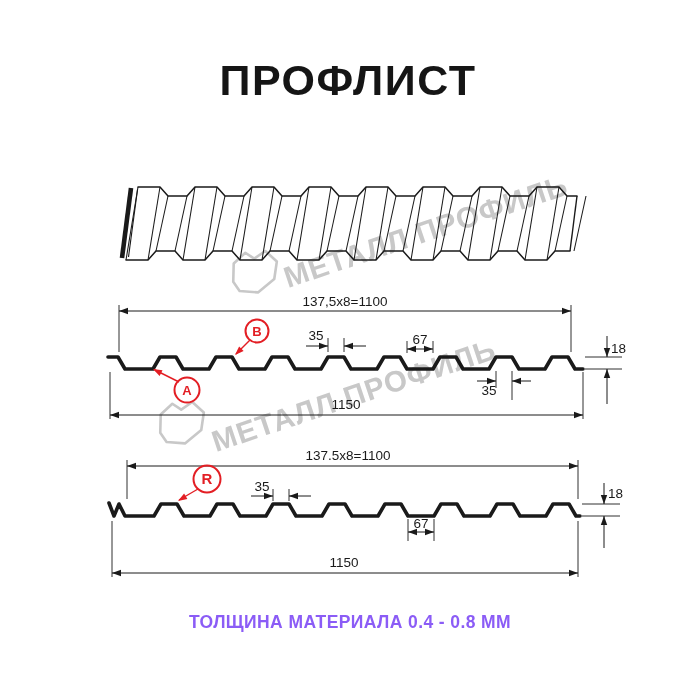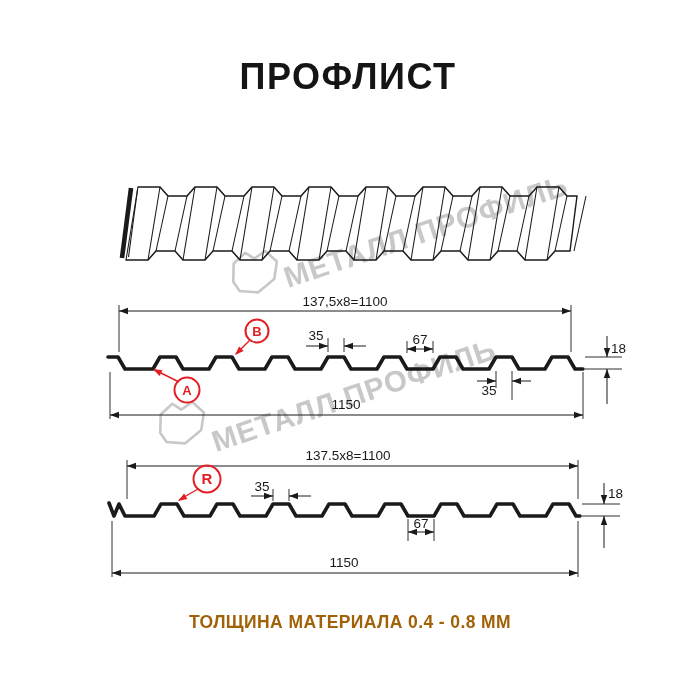--- a/index.html
+++ b/index.html
@@ -1,23 +1,23 @@
 <!DOCTYPE html>
 <html><head>
 <meta charset="utf-8">
 <style>
   html,body{margin:0;padding:0;background:#fff;}
   #canvas{position:relative;width:700px;height:700px;background:#ffffff;overflow:hidden;
           font-family:"Liberation Sans",sans-serif;}
   .title{position:absolute;top:56px;left:0;width:696px;text-align:center;
-         font-size:36px;font-weight:800;letter-spacing:1.5px;color:#151515;}
+         font-size:43px;font-weight:800;letter-spacing:1.5px;color:#151515;}
   .subtitle{position:absolute;top:101px;left:0;width:700px;text-align:center;
          font-size:15px;font-weight:700;letter-spacing:.5px;color:#222;}
   .footer{position:absolute;top:612px;left:0;width:700px;text-align:center;
-         font-size:17.5px;font-weight:600;letter-spacing:.4px;color:#a16207;}
+         font-size:17.5px;font-weight:600;letter-spacing:.4px;color:#8b5cf6;}
   svg{position:absolute;left:0;top:0;}
   .dim{fill:#1a1a1a;font-size:13.5px;text-anchor:middle;font-family:"Liberation Sans",sans-serif;}
   .dim.start{text-anchor:start;}
   .cl{fill:#E31E24;font-weight:600;font-size:13px;text-anchor:middle;font-family:"Liberation Sans",sans-serif;}
   .clr{font-size:15px;}
   .red-circle{fill:none;stroke:#E31E24;stroke-width:2;}
   .wm-logo{fill:none;stroke:#c8c8c8;stroke-width:2.6;stroke-linejoin:round;}
   .wm-text{fill:#c8c8c8;font-size:29.5px;font-weight:700;letter-spacing:1px;
            font-family:"Liberation Sans",sans-serif;}
 </style>

